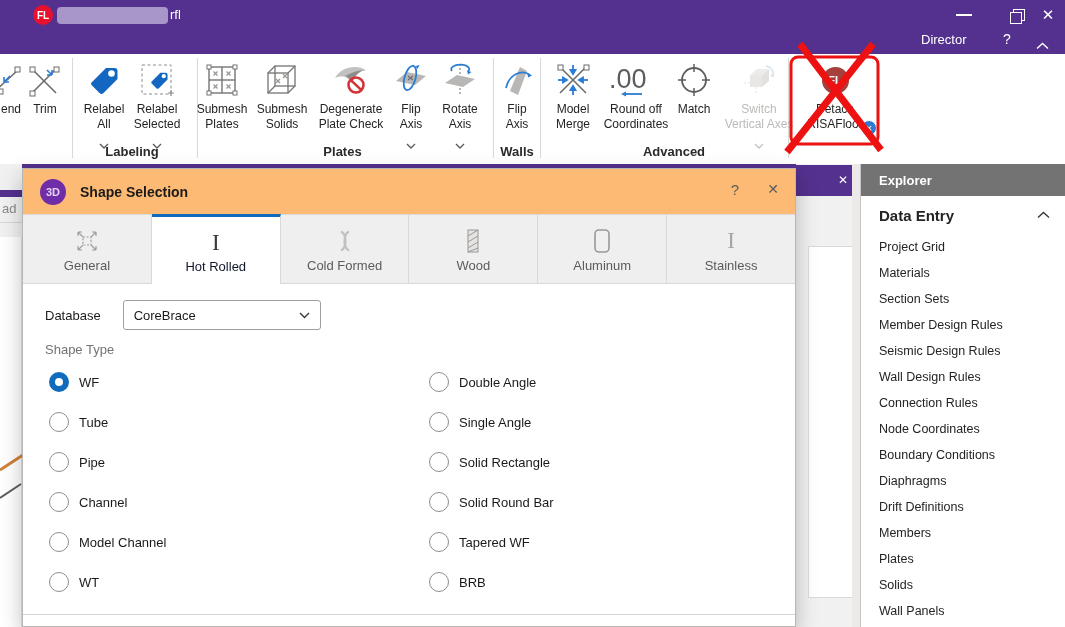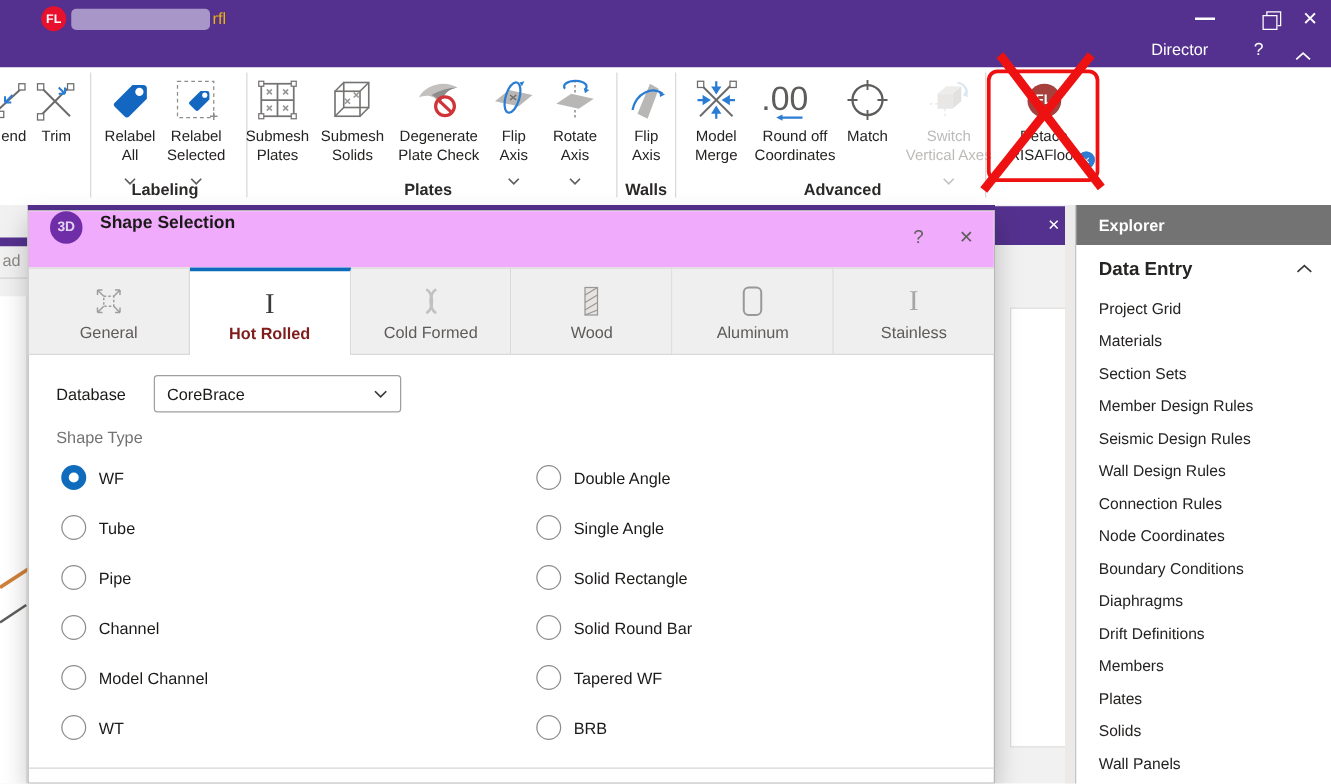--- a/index.html
+++ b/index.html
@@ -4,21 +4,21 @@
 <style>
   html,body{margin:0;padding:0;}
   body{font-family:"Liberation Sans",sans-serif;color:#252423;-webkit-font-smoothing:antialiased;}
   #app{position:relative;width:1065px;height:627px;overflow:hidden;background:#ffffff;}
 
   
   .titlebar{position:absolute;left:0;top:0;width:1065px;height:54px;background:#54318e;}
   .fl-badge{position:absolute;left:33px;top:5px;width:20px;height:20px;border-radius:50%;background:#e8112d;
             color:#fff;font-size:10px;font-weight:bold;display:flex;align-items:center;justify-content:center;}
   .blur-box{position:absolute;left:57px;top:7px;width:111px;height:17px;border-radius:4px;background:rgba(238,233,247,.55);}
-  .file-suffix{position:absolute;left:170px;top:7px;font-size:13px;color:#eab308;}
+  .file-suffix{position:absolute;left:170px;top:7px;font-size:13px;color:#ffffff;}
   .win-min{position:absolute;left:956px;top:14px;width:16px;height:2px;background:#fff;}
   .win-max{position:absolute;left:1002px;top:6px;width:26px;height:20px;}
   .win-max .sq{position:absolute;left:8px;top:6px;width:10px;height:10px;border:1.3px solid #fff;background:#54318e;}
   .win-max .sq2{position:absolute;left:11px;top:3px;width:10px;height:10px;border:1.3px solid #fff;}
   .win-close{position:absolute;left:1036px;top:3px;width:24px;height:24px;color:#fff;font-size:15px;
              display:flex;align-items:center;justify-content:center;}
   .director{position:absolute;left:921px;top:32px;font-size:13px;color:#fff;}
   .tb-help{position:absolute;left:1003px;top:31px;font-size:14px;color:#fff;}
   .tb-collapse{position:absolute;left:1036px;top:36px;}
 
@@ -60,34 +60,34 @@
   .exp-head span{margin-left:18px;font-size:13px;font-weight:bold;color:#fff;}
   .exp-section{position:absolute;left:0;top:36px;width:205px;height:30px;display:flex;align-items:center;}
   .exp-section .t{margin-left:18px;font-size:15px;font-weight:bold;color:#252423;flex:1;}
   .exp-section svg{margin-right:16px;}
   .exp-list{position:absolute;left:0;top:70px;width:205px;}
   .exp-item{height:26px;display:flex;align-items:center;padding-left:18px;font-size:12.5px;color:#252423;}
 
   
   .dialog{position:absolute;left:22px;top:168px;width:774px;height:459px;background:#fff;border:1px solid #b8b6b4;
           box-sizing:border-box;box-shadow:0 8px 20px rgba(0,0,0,.25);z-index:40;}
-  .dlg-title{position:absolute;left:0;top:0;width:100%;height:45px;background:#f0abfc;display:flex;}
+  .dlg-title{position:absolute;left:0;top:0;width:100%;height:45px;background:#fdba74;display:flex;align-items:center;}
   .dlg-badge{margin-left:17px;width:26px;height:26px;border-radius:50%;background:#6f2da8;color:#e3d2f2;font-size:11px;
              font-weight:bold;display:flex;align-items:center;justify-content:center;}
   .dlg-titletext{margin-left:14px;font-size:14px;font-weight:bold;color:#1b1a19;}
   .dlg-help{position:absolute;right:56px;top:12px;font-size:15px;color:#5f5d5b;}
   .dlg-close{position:absolute;right:16px;top:12px;font-size:14px;color:#5f5d5b;}
   .tabs{position:absolute;left:0;top:45px;width:100%;height:70px;display:flex;}
   .tab{flex:1;background:#f0efef;border-right:1px solid #dbd9d7;border-bottom:1px solid #dbd9d7;border-top:1px solid #dbd9d7;
        display:flex;flex-direction:column;align-items:center;justify-content:center;box-sizing:border-box;}
   .tab:last-child{border-right:none;}
   .tab .ticon{height:30px;display:flex;align-items:center;justify-content:center;}
   .tab .tlbl{font-size:13px;color:#5d5b59;margin-top:2px;}
   .tab.sel{background:#fff;border-top:3px solid #0f6cbd;border-bottom:none;}
-  .tab.sel .tlbl{color:#7f1d1d;font-weight:bold;}
+  .tab.sel .tlbl{color:#0f172a;font-weight:normal;}
   .serifI{font-family:"Liberation Serif",serif;font-size:23px;color:#3b3a39;line-height:1;}
   .serifI.lite{color:#a8a6a4;}
   .dcontent{position:absolute;left:0;top:115px;right:0;bottom:0;}
   .dbrow{position:absolute;left:22px;top:16px;height:30px;display:flex;align-items:center;}
   .dblabel{font-size:13px;color:#1b1a19;}
   .combo{position:relative;margin-left:22px;width:198px;height:30px;border:1px solid #a19f9d;border-radius:3px;
          box-sizing:border-box;display:flex;align-items:center;background:#fff;}
   .combo .cval{margin-left:10px;font-size:13px;color:#1b1a19;flex:1;}
   .combo svg{margin-right:10px;}
   .stlabel{position:absolute;left:22px;top:58px;font-size:13px;color:#737373;}

